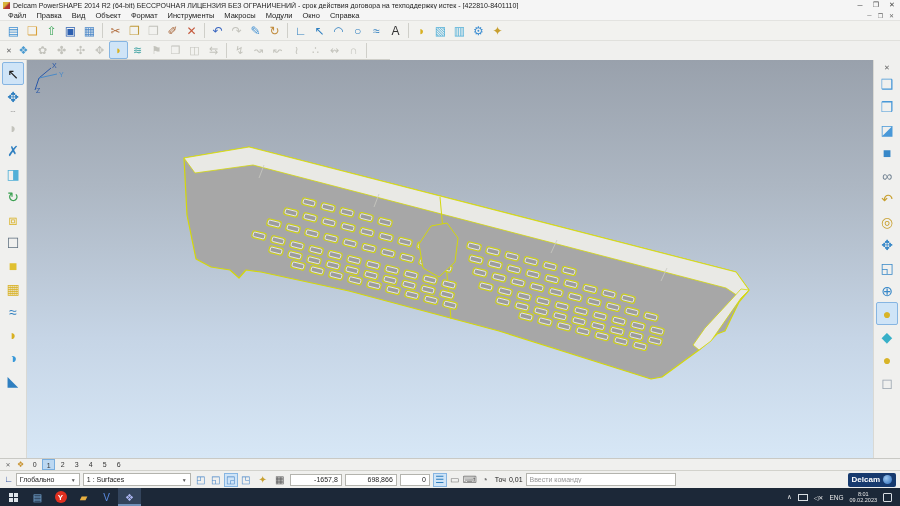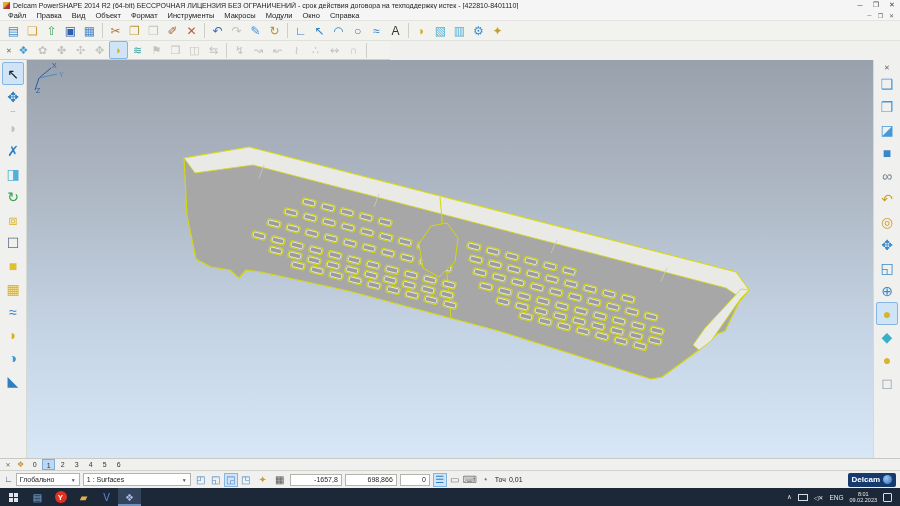--- a/index.html
+++ b/index.html
@@ -471,20 +471,21 @@
   <span class="sb-field" style="width:52px">698,866</span>
   <span class="sb-field" style="width:30px">0</span>
   <span class="sb-group" id="sb-tools">
       <span class="sb-gi active" style="color: rgb(47, 127, 192);">☰</span>
       <span class="sb-gi" style="color: rgb(119, 119, 119);">▭</span>
       <span class="sb-gi" style="color: rgb(119, 119, 119);">⌨</span>
       <span class="sb-gi" style="color: rgb(119, 119, 119);">◔</span>
     </span>
   <span>Точ</span>
   <span>0,01</span>
+  <input class="sb-cmd" placeholder="Ввести команду" style="">
   <span class="brand">
     <span>Delcam</span>
     <span class="brand-globe"></span>
   </span>
 </div>
 
 <div class="taskbar">
   <span class="start">
     <span class="start-grid">
       <span></span>

